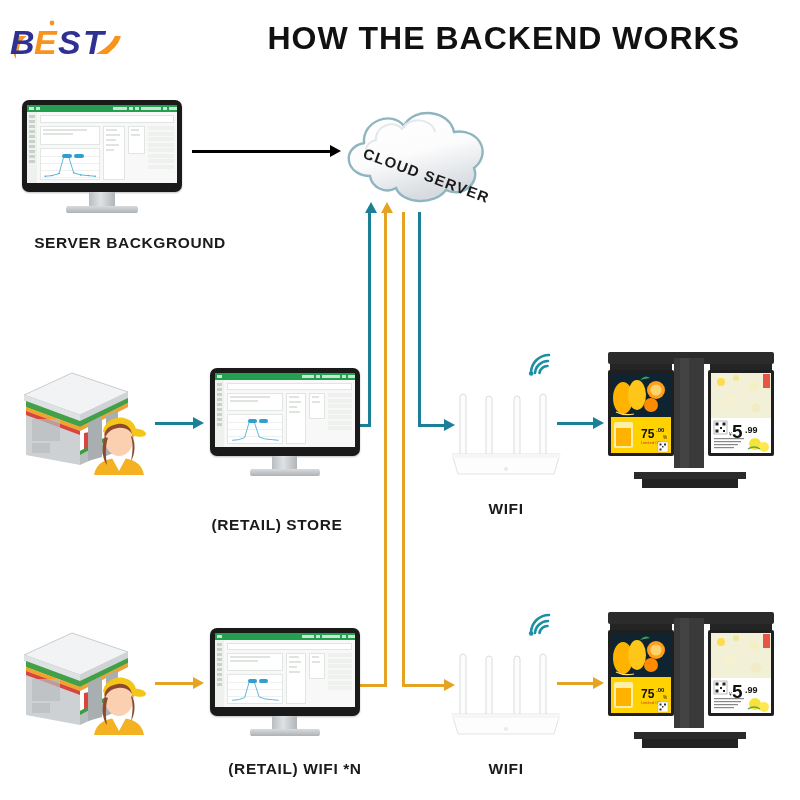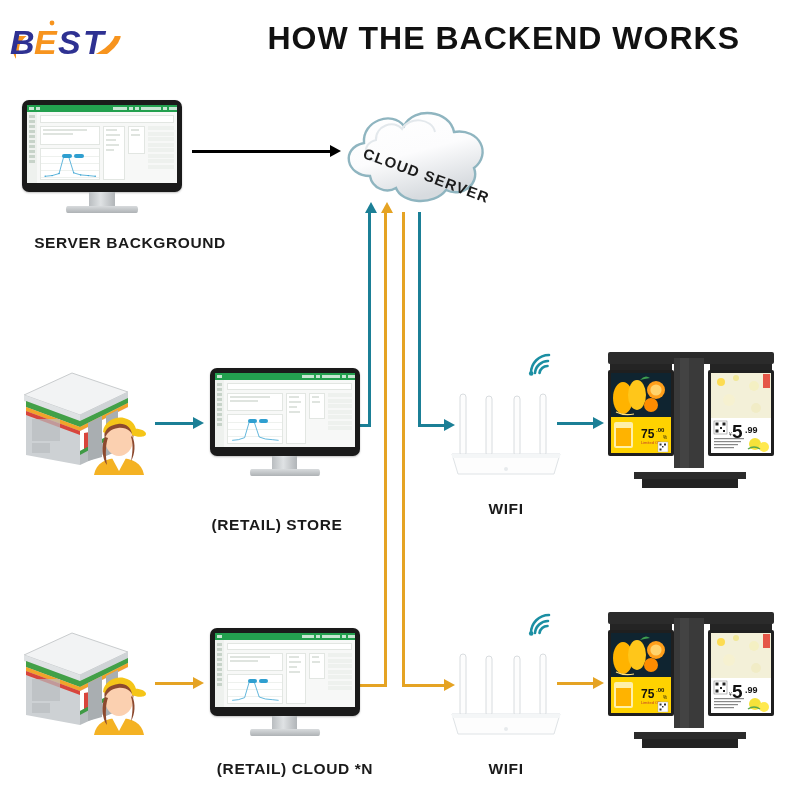--- a/index.html
+++ b/index.html
@@ -576,21 +576,21 @@
               <div class="ui-tblrow" style="height:4px;"></div>
             </div>
           </div>
         </div>
       </div>
     </div>
     <div class="mon-neck" style="left:62px;top:88px;width:25px;height:13px;"></div>
     <div class="mon-base" style="left:40px;top:101px;width:70px;height:7px;"></div>
   </div>
 
-  <div class="caption" style="left:200px;top:760px;width:190px;">(RETAIL) CLOUD *N</div>
+  <div class="caption" style="left:200px;top:760px;width:190px;">(RETAIL) WIFI *N</div>
 
   <svg style="position:absolute;left:527px;top:612px;width:28px;height:26px;" viewBox="0 0 28 26">
     <g fill="none" stroke="#1b8fa3" stroke-width="2.6" stroke-linecap="round">
       <path d="M4 21 A18 18 0 0 1 22 3"></path>
       <path d="M8 21 A13 13 0 0 1 21 9"></path>
       <path d="M12.5 21 A8 8 0 0 1 20.5 14"></path>
     </g>
     <circle cx="4.2" cy="21.5" r="2.3" fill="#1b8fa3"></circle>
   </svg>
 

